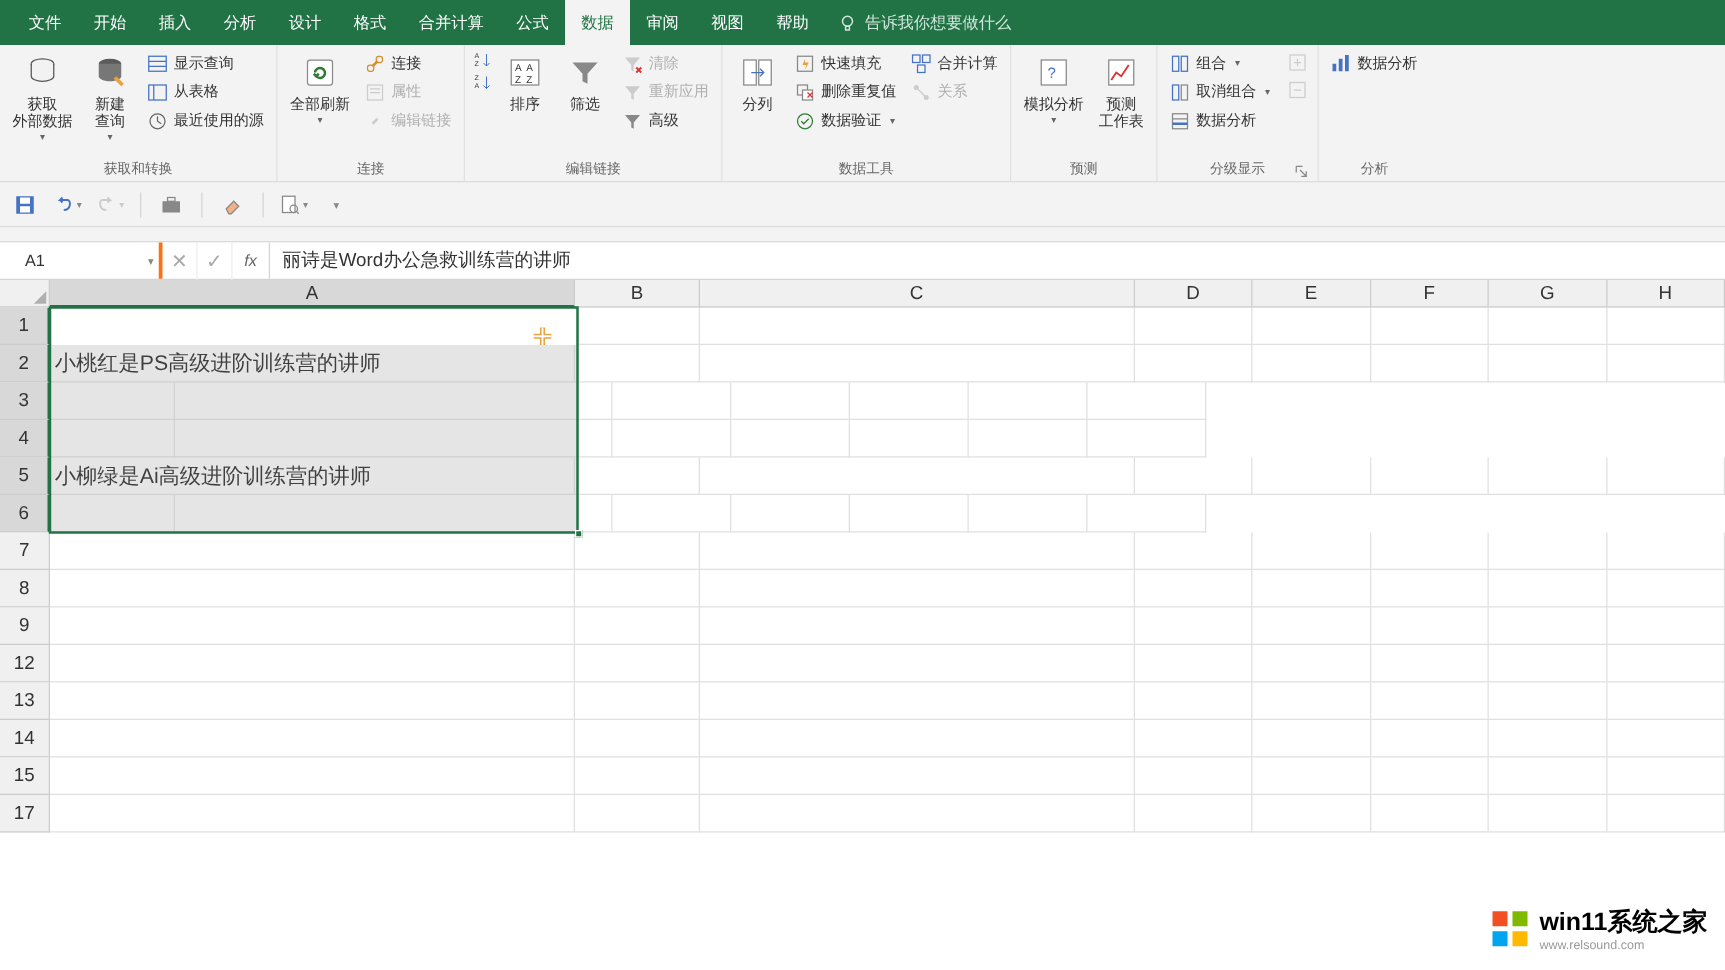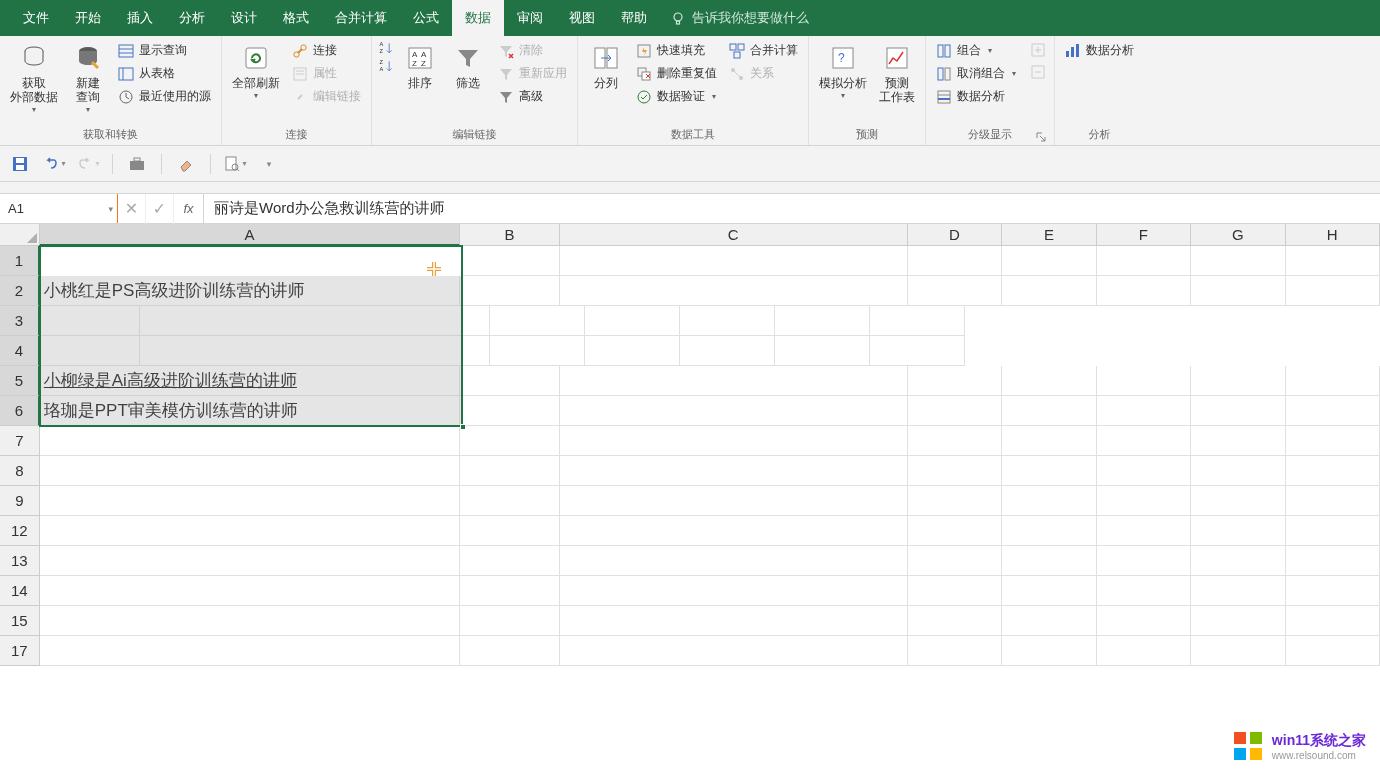--- a/index.html
+++ b/index.html
@@ -27,21 +27,21 @@
 .small-btn.disabled { color: #b0b0b0; }
 .small-btn .ico { width: 16px; height: 16px; display: flex; align-items: center; justify-content: center; }
 
 
 .qat { background: #f3f3f3; height: 36px; display: flex; align-items: center; padding-left: 6px; gap: 6px; border-bottom: 1px solid #d4d4d4; }
 .qat .qbtn { width: 28px; height: 28px; display: flex; align-items: center; justify-content: center; cursor: pointer; }
 .qat .sep { width: 1px; height: 20px; background: #d4d4d4; margin: 0 4px; }
 
 
 .formula-row { height: 30px; display: flex; align-items: stretch; border-bottom: 1px solid #d4d4d4; background: #fff; }
-.name-box { width: 118px; border-right: 1px solid #f97316; display: flex; align-items: center; padding: 0 8px; font-size: 13px; color: #333; position: relative; }
+.name-box { width: 118px; border-right: 3px solid #f97316; display: flex; align-items: center; padding: 0 8px; font-size: 13px; color: #333; position: relative; margin-left: 12px; }
 .name-box .dd { position: absolute; right: 4px; top: 50%; transform: translateY(-50%); font-size: 9px; color: #888; }
 .fn-btns { display: flex; align-items: center; }
 .fn-btns .fnb { width: 28px; height: 30px; display: flex; align-items: center; justify-content: center; color: #aaa; border-right: 1px solid #eee; cursor: pointer; }
 .fx { width: 30px; display: flex; align-items: center; justify-content: center; font-style: italic; color: #666; font-size: 13px; border-right: 1px solid #d4d4d4; }
 .formula-input { flex: 1; padding: 0 10px; font-size: 15px; color: #333; display: flex; align-items: center; }
 .formula-row-gap { height: 12px; background: #f3f3f3; border-bottom: 1px solid #d4d4d4; }
 
 
 .sheet { position: relative; }
 .col-headers { display: flex; height: 22px; background: #f0f0f0; }
@@ -58,21 +58,21 @@
 .sel-border { position: absolute; border: 2px solid #217346; pointer-events: none; }
 .sel-fill { position: absolute; background: rgba(180,180,180,0.35); pointer-events: none; }
 .active-white { position: absolute; background: #fff; pointer-events: none; }
 .fill-handle { position: absolute; width: 6px; height: 6px; background: #217346; border: 1px solid #fff; pointer-events: none; }
 .cursor-plus { position: absolute; width: 18px; height: 18px; pointer-events: none; }
 
 
 .watermark { position: absolute; right: 14px; bottom: 14px; display: flex; align-items: center; gap: 8px; }
 .watermark .logo { width: 32px; height: 32px; }
 .watermark .txt { display: flex; flex-direction: column; font-size: 12px; }
-.watermark .txt .t1 { font-size: 14px; font-weight: bold; color: #6d28d9; }
+.watermark .txt .t1 { font-size: 20px; font-weight: bold; color: #000000; }
 .watermark .txt .t2 { font-size: 10px; color: #999; }
 
 svg { display: block; }
 </style>
 </head>
 <body>
 
 <div class="ribbon-tabs">
   <div class="tab">文件</div>
   <div class="tab">开始</div>
@@ -581,32 +581,31 @@
         <div class="cell" style="width: 100px;"></div>
         <div class="cell" style="width: 350px;"></div>
         <div class="cell" style="width: 95px;"></div>
         <div class="cell" style="width: 95px;"></div>
         <div class="cell" style="width: 95px;"></div>
         <div class="cell" style="width: 95px;"></div>
         <div class="cell" style="width: 95px;"></div>
       </div>
       <div class="row">
         <div class="row-h sel">5</div>
-        <div class="cell" style="width: 423px; text-decoration: underline;">小柳绿是Ai高级进阶训练营的讲师</div>
+        <div class="cell" style="width: 423px;">小柳绿是Ai高级进阶训练营的讲师</div>
         <div class="cell" style="width: 100px;"></div>
         <div class="cell" style="width: 350px;"></div>
         <div class="cell" style="width: 95px;"></div>
         <div class="cell" style="width: 95px;"></div>
         <div class="cell" style="width: 95px;"></div>
         <div class="cell" style="width: 95px;"></div>
         <div class="cell" style="width: 95px;"></div>
       </div>
       <div class="row">
         <div class="row-h sel">6</div>
-        <div class="cell" style="width: 423px;">珞珈是PPT审美模仿训练营的讲师</div>
         <div class="cell" style="width: 100px;"></div>
         <div class="cell" style="width: 350px;"></div>
         <div class="cell" style="width: 95px;"></div>
         <div class="cell" style="width: 95px;"></div>
         <div class="cell" style="width: 95px;"></div>
         <div class="cell" style="width: 95px;"></div>
         <div class="cell" style="width: 95px;"></div>
       </div>
       <div class="row">
         <div class="row-h">7</div>

